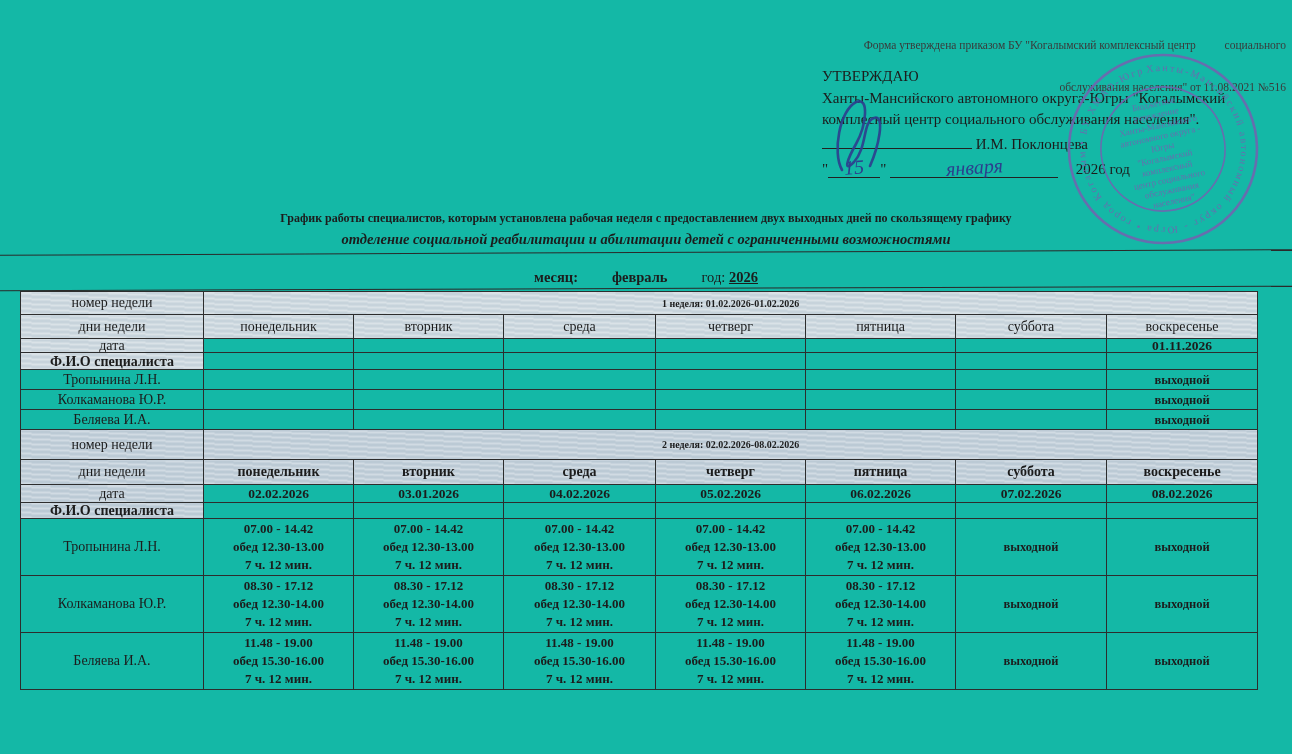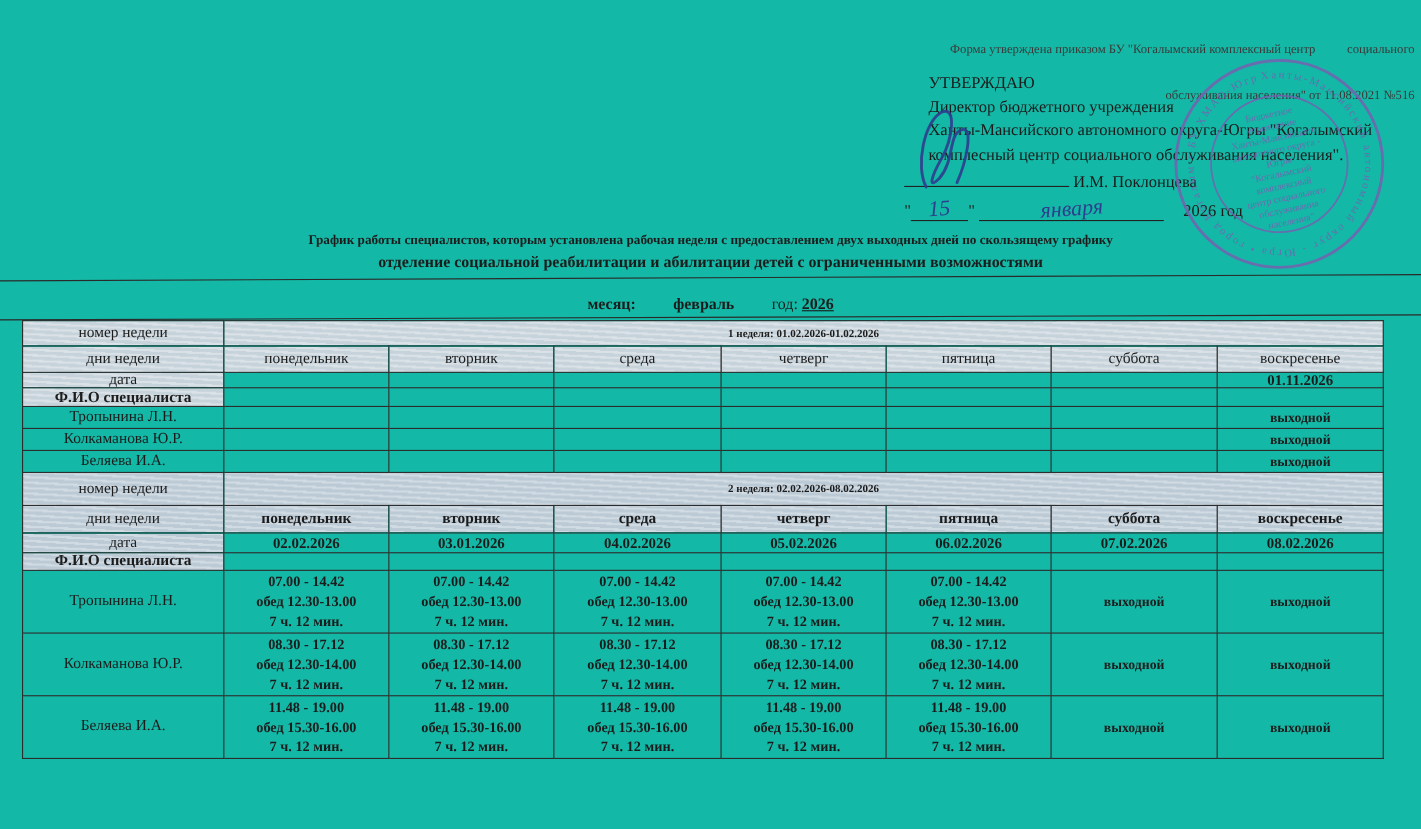--- a/index.html
+++ b/index.html
@@ -5,38 +5,38 @@
   html,body{margin:0;padding:0;background:#fff;}
   .page{position:relative;width:1292px;height:754px;background:#14b8a6;overflow:hidden;
         font-family:"Liberation Serif", serif;color:#1c1c1c;}
 
   
   .form-note{position:absolute;top:10px;right:6px;text-align:right;font-size:11.5px;
              line-height:14px;color:#3a3a3a;white-space:pre;}
 
   
   .approve{position:absolute;left:822px;top:66px;width:470px;font-size:15px;line-height:21.5px;}
-  .approve .ln{white-space:nowrap;margin-left:22px;}
+  .approve .ln{white-space:nowrap;}
   .sign-row{margin-top:3px;}
   .sig-underline{display:inline-block;width:150px;border-bottom:1.4px solid #222;height:14px;}
   .date-row{margin-top:2px;font-size:15px;}
   .hand{font-style:italic;color:#2c3f8e;font-size:20px;display:inline-block;transform:rotate(-4deg);}
   .hand-day-box{display:inline-block;width:52px;border-bottom:1.4px solid #222;text-align:center;height:20px;}
   .hand-month-box{display:inline-block;width:168px;border-bottom:1.4px solid #222;text-align:center;height:20px;}
   .year-suffix{margin-left:14px;}
 
   
   .sig-svg{position:absolute;left:812px;top:92px;pointer-events:none;}
   .stamp-svg{position:absolute;left:1058px;top:44px;opacity:0.88;pointer-events:none;}
 
   
   .title-main{position:absolute;left:0;top:211px;width:1292px;text-align:center;
               font-weight:bold;font-size:12px;}
   .title-dept{position:absolute;left:0;top:231px;width:1292px;text-align:center;
-              font-weight:bold;font-size:14.5px;}
+              font-weight:bold;font-size:14.5px;font-style:italic;}
   .rule{position:absolute;left:0;width:1292px;height:0;border-top:1.8px solid #2a2a2a;}
   .rule1{top:252px;transform:rotate(-0.25deg);}
   .rule2{top:288px;transform:rotate(-0.2deg);}
   .caption-dept{position:absolute;left:0;top:256px;width:1292px;text-align:center;font-size:13.5px;}
   .month-line{position:absolute;left:0;top:269px;width:1292px;text-align:center;font-size:14.5px;}
   .month-line .b{font-weight:bold;}
   .month-line .gap{display:inline-block;width:34px;}
   .year-val{font-weight:bold;text-decoration:underline;}
 
   
@@ -64,21 +64,20 @@
 
 <div class="page">
 
   <div class="form-note">
     <div>Форма утверждена приказом БУ "Когалымский комплексный центр          социального</div>
     <div>обслуживания населения" от 11.08.2021 №516</div>
   </div>
 
   <div class="approve">
     <div class="ln">УТВЕРЖДАЮ</div>
-    <div class="ln">Директор бюджетного учреждения</div>
     <div class="ln">Ханты-Мансийского автономного округа-Югры "Когалымский</div>
     <div class="ln">комплесный центр социального обслуживания населения".</div>
     <div class="sign-row">
       <span class="sig-underline"></span>
       <span>И.М. Поклонцева</span>
     </div>
     <div class="date-row">
       <span>"</span><span class="hand-day-box"><span class="hand">15</span></span><span>"</span>
       <span class="hand-month-box"><span class="hand">января</span></span>
       <span class="year-suffix">2026 год</span>

